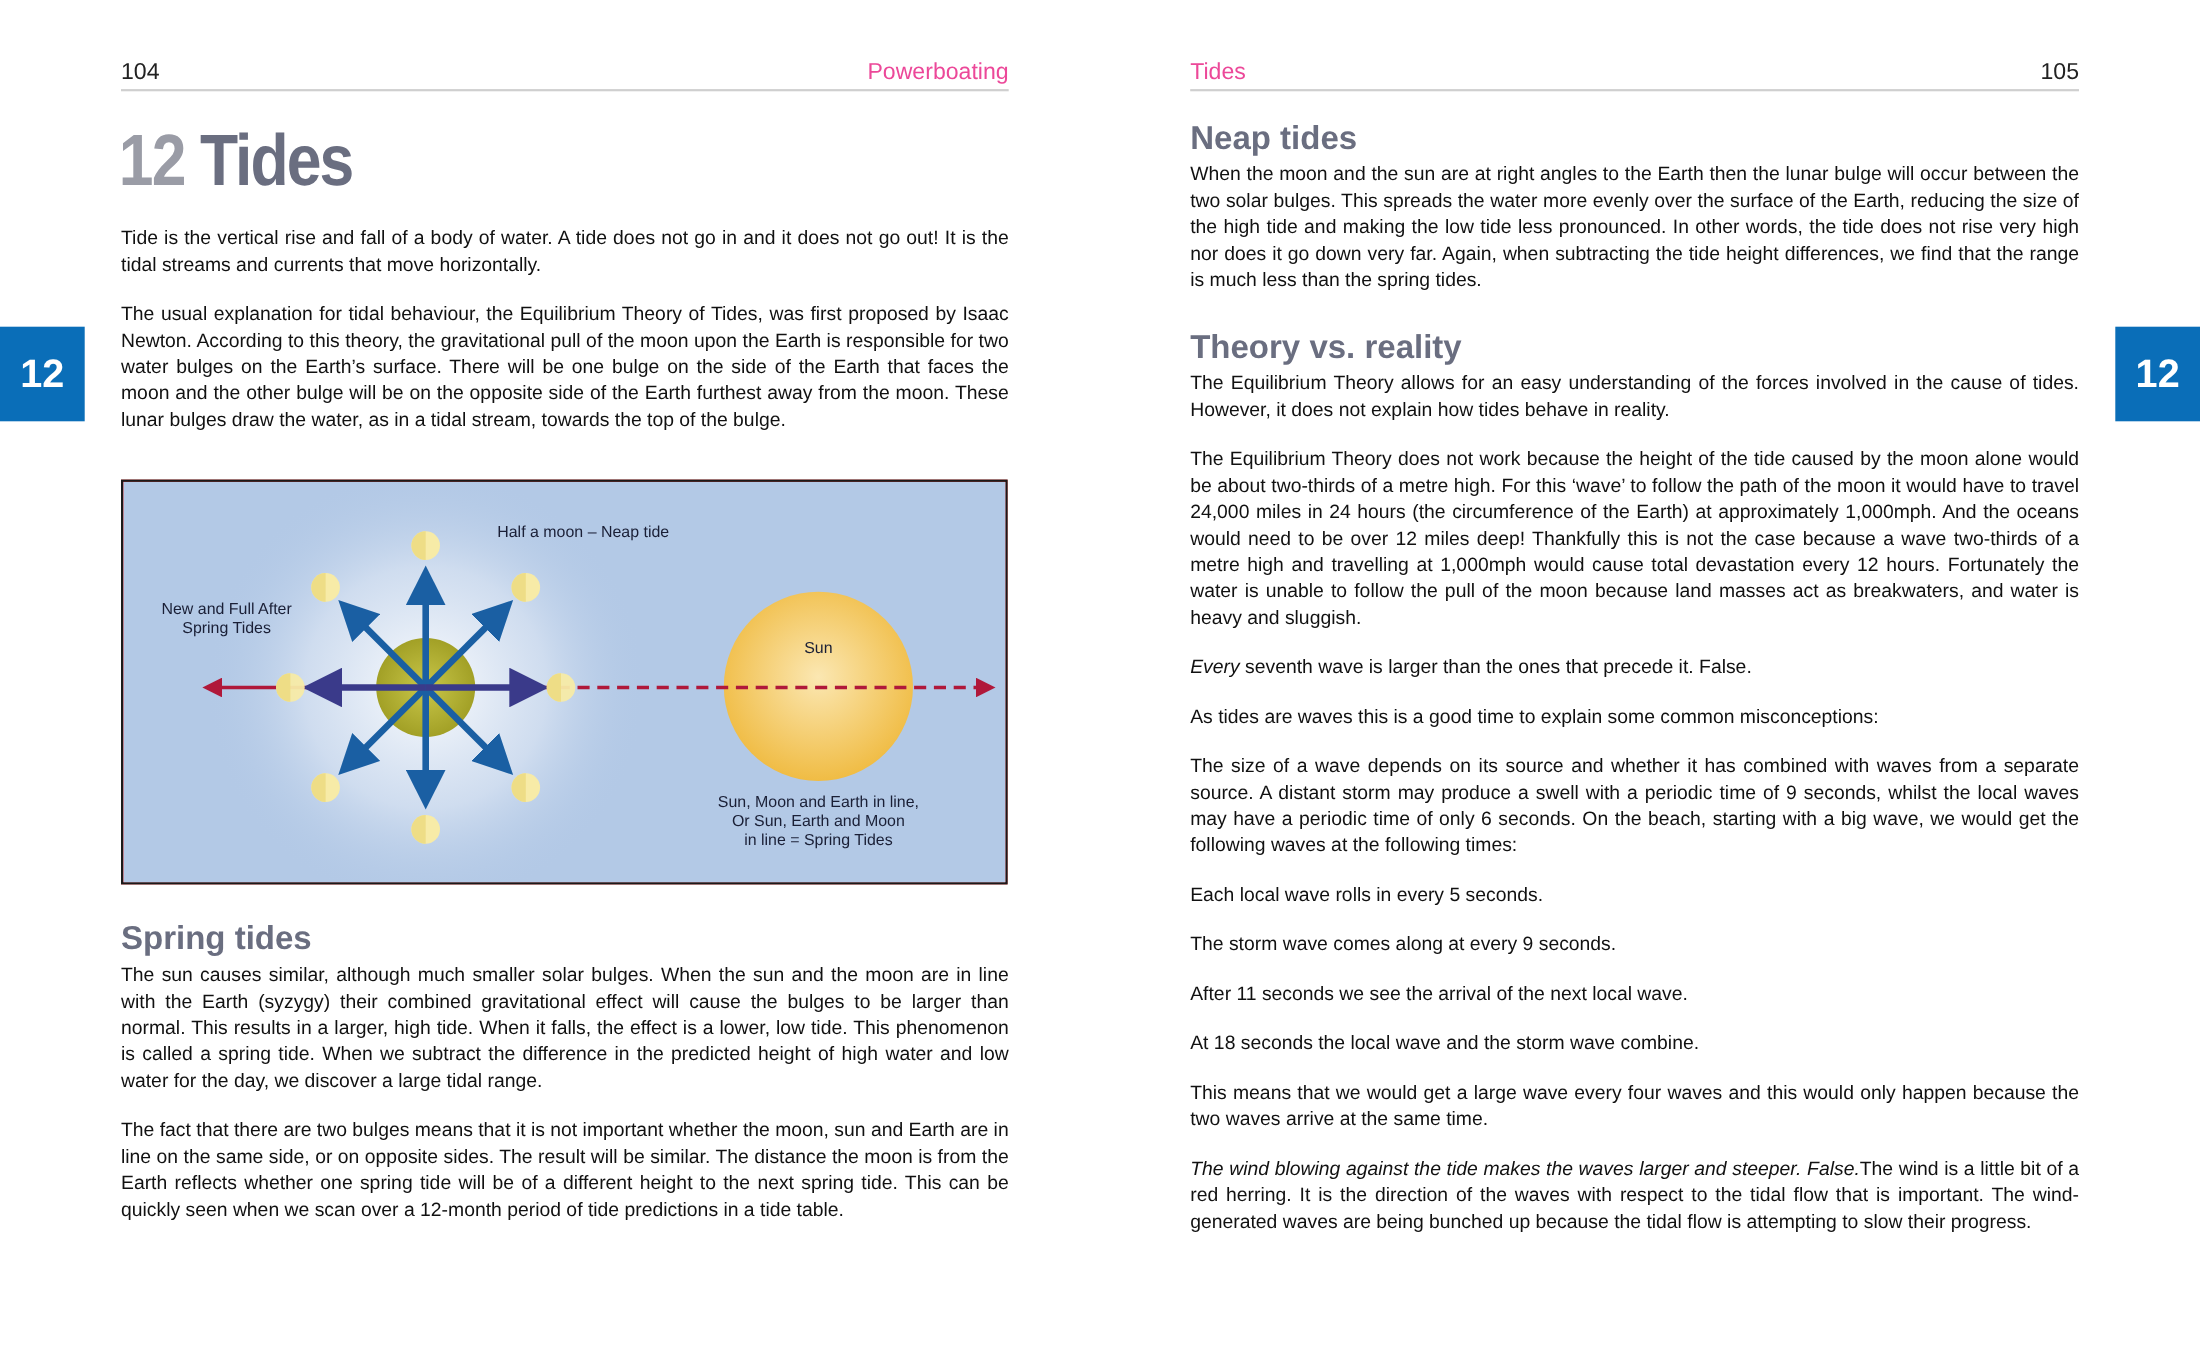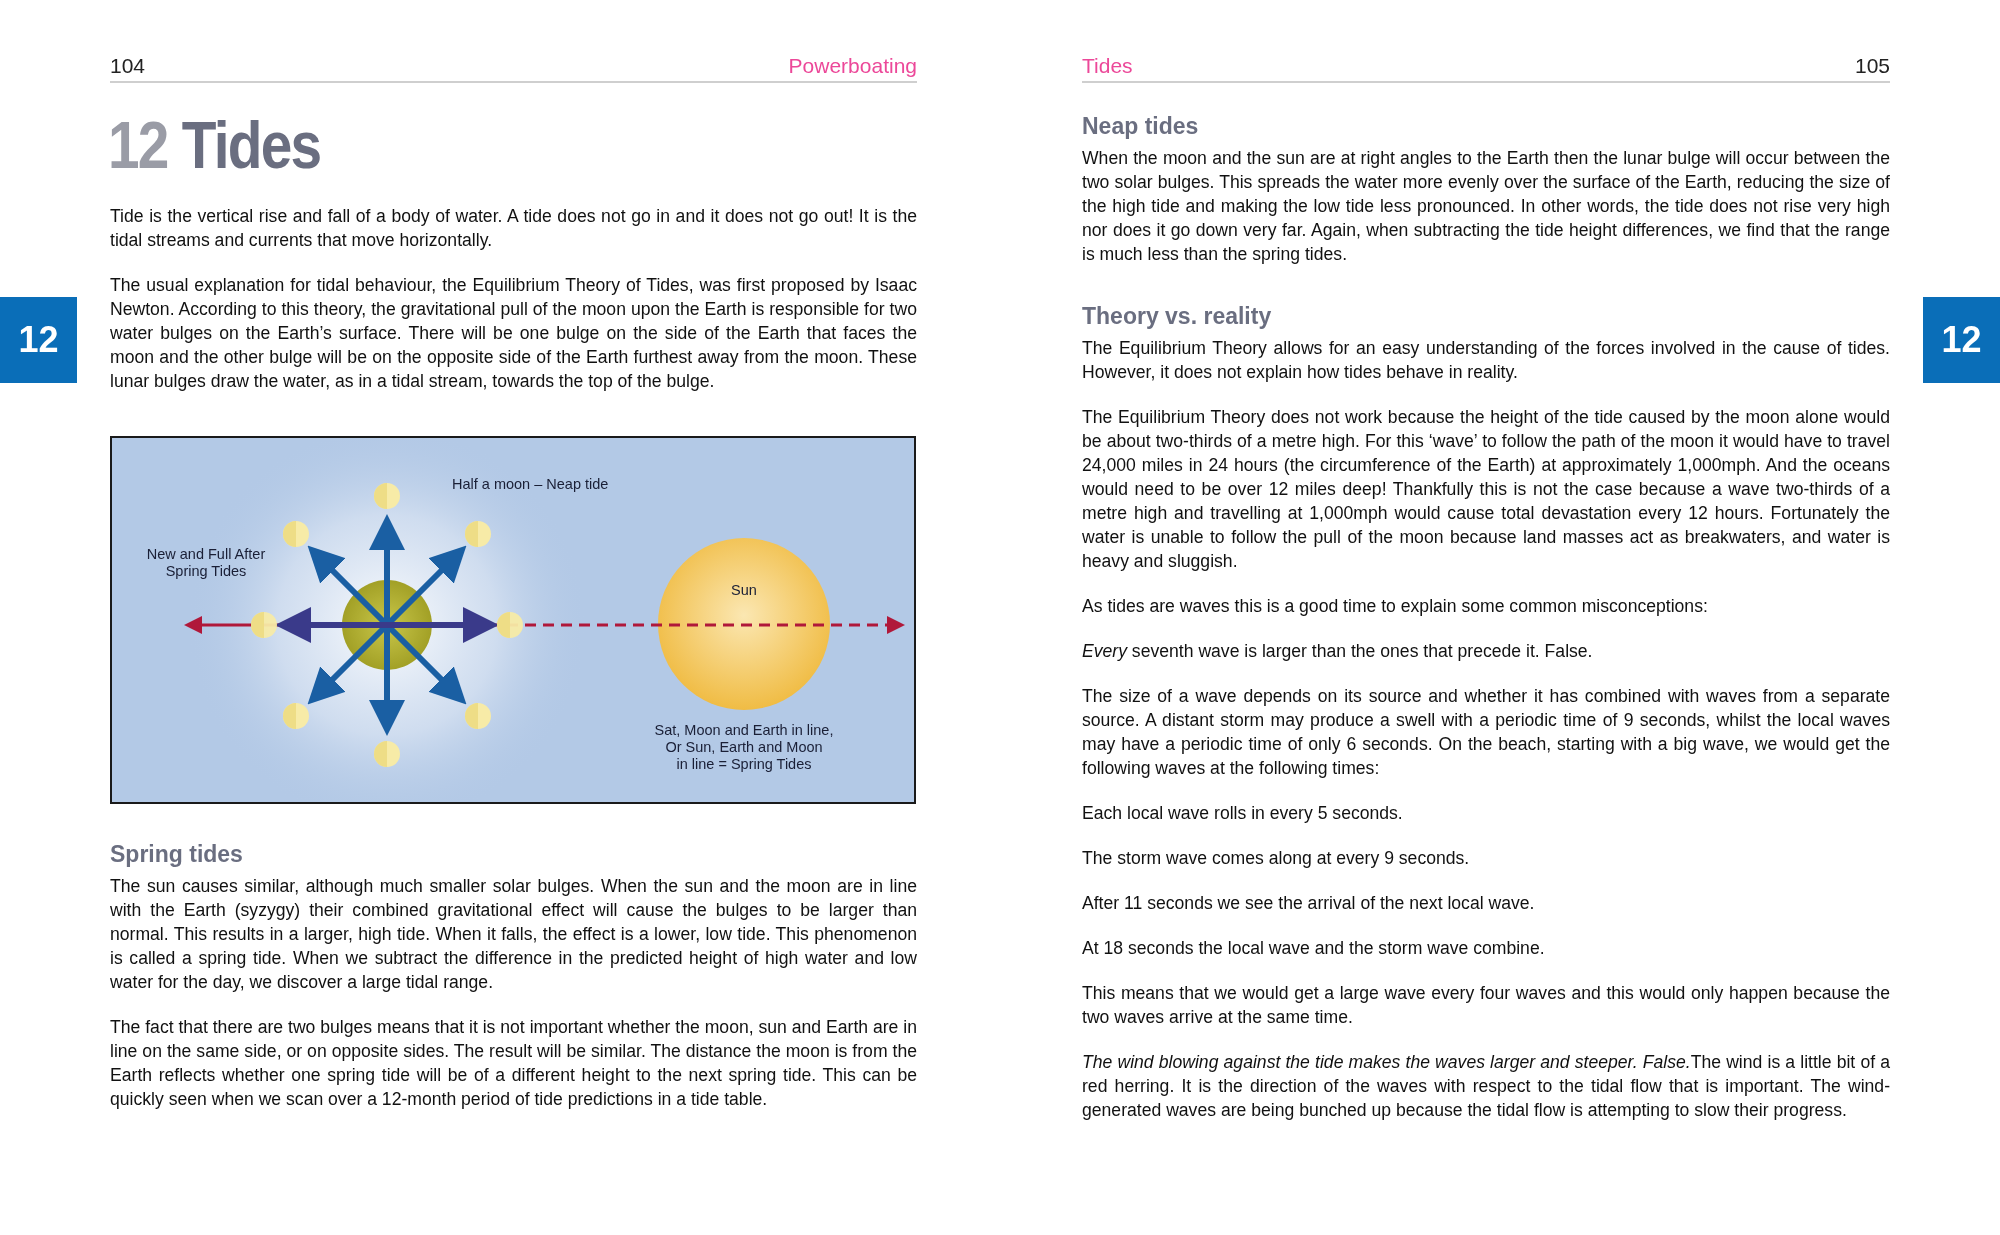--- a/index.html
+++ b/index.html
@@ -20,21 +20,21 @@
   .chapter-title { position: absolute; left: 108px; top: 112px; font-size: 66px; font-weight: bold;
                    letter-spacing: -2px; line-height: 1; transform: scaleX(0.86); transform-origin: left top; }
   .chapter-title .num { color: #9a9ca6; }
   .chapter-title .word { color: #6a6e80; }
 
   .text-block { position: absolute; font-size: 17.6px; line-height: 24px; text-align: justify; color: #111; }
   .page.left .text-block { left: 110px; width: 807px; }
   .page.right .text-block { left: 82px; width: 808px; }
   .text-block p { margin: 0 0 21px 0; }
   .text-block p.tight { margin: 0; }
-  .subhead { font-size: 23px; font-weight: bold; color: #6a6e80; margin: 0 0 6px 0; line-height: 28px; text-align: left; }
+  .subhead { font-size: 30px; font-weight: bold; color: #6a6e80; margin: 0 0 6px 0; line-height: 28px; text-align: left; }
   em { font-style: italic; }
 
   .chapter-tab { position: absolute; top: 297px; width: 77px; height: 86px; background: #0a6eb8;
                  color: #fff; font-weight: bold; font-size: 36px; display: flex; align-items: center; justify-content: center; }
   .page.left .chapter-tab { left: 0; }
   .page.right .chapter-tab { left: 923px; }
 
   .figure { position: absolute; left: 110px; top: 436px; width: 806px; height: 368px;
             border: 2px solid #1a1a1a; box-sizing: border-box; background: #ef4444; overflow: hidden; }
   .figure svg { position: absolute; left: 0; top: 0; }
@@ -148,21 +148,21 @@
       </g>
     </svg>
 
     <div class="fig-label" style="left:340px; top:38px; width:200px; text-align:left;">Half a moon – Neap tide</div>
     <div class="fig-label" style="left:14px; top:108px; width:160px;">
       <div>New and Full After</div>
       <div>Spring Tides</div>
     </div>
     <div class="fig-label" style="left:592px; top:144px; width:80px;">Sun</div>
     <div class="fig-label" style="left:522px; top:284px; width:220px;">
-      <div>Sat, Moon and Earth in line,</div>
+      <div>Sun, Moon and Earth in line,</div>
       <div>Or Sun, Earth and Moon</div>
       <div>in line = Spring Tides</div>
     </div>
   </div>
 
   <div class="text-block" style="top:840px;">
     <div class="subhead">Spring tides</div>
     <p>The sun causes similar, although much smaller solar bulges. When the sun and the moon are in line with the Earth (syzygy) their combined gravitational effect will cause the bulges to be larger than normal. This results in a larger, high tide. When it falls, the effect is a lower, low tide. This phenomenon is called a spring tide. When we subtract the difference in the predicted height of high water and low water for the day, we discover a large tidal range.</p>
     <p class="tight">The fact that there are two bulges means that it is not important whether the moon, sun and Earth are in line on the same side, or on opposite sides. The result will be similar. The distance the moon is from the Earth reflects whether one spring tide will be of a different height to the next spring tide. This can be quickly seen when we scan over a 12-month period of tide predictions in a tide table.</p>
   </div>
@@ -178,22 +178,22 @@
 
   <div class="text-block" style="top:112px;">
     <div class="subhead">Neap tides</div>
     <p class="tight">When the moon and the sun are at right angles to the Earth then the lunar bulge will occur between the two solar bulges. This spreads the water more evenly over the surface of the Earth, reducing the size of the high tide and making the low tide less pronounced. In other words, the tide does not rise very high nor does it go down very far. Again, when subtracting the tide height differences, we find that the range is much less than the spring tides.</p>
   </div>
 
   <div class="text-block" style="top:302px;">
     <div class="subhead">Theory vs. reality</div>
     <p>The Equilibrium Theory allows for an easy understanding of the forces involved in the cause of tides. However, it does not explain how tides behave in reality.</p>
     <p>The Equilibrium Theory does not work because the height of the tide caused by the moon alone would be about two-thirds of a metre high. For this ‘wave’ to follow the path of the moon it would have to travel 24,000 miles in 24 hours (the circumference of the Earth) at approximately 1,000mph. And the oceans would need to be over 12 miles deep! Thankfully this is not the case because a wave two-thirds of a metre high and travelling at 1,000mph would cause total devastation every 12 hours. Fortunately the water is unable to follow the pull of the moon because land masses act as breakwaters, and water is heavy and sluggish.</p>
+    <p><em>Every</em><span> seventh wave is larger than the ones that precede it. False.</span></p>
     <p>As tides are waves this is a good time to explain some common misconceptions:</p>
-    <p><em>Every</em><span> seventh wave is larger than the ones that precede it. False.</span></p>
     <p>The size of a wave depends on its source and whether it has combined with waves from a separate source. A distant storm may produce a swell with a periodic time of 9 seconds, whilst the local waves may have a periodic time of only 6 seconds. On the beach, starting with a big wave, we would get the following waves at the following times:</p>
     <p>Each local wave rolls in every 5 seconds.</p>
     <p>The storm wave comes along at every 9 seconds.</p>
     <p>After 11 seconds we see the arrival of the next local wave.</p>
     <p>At 18 seconds the local wave and the storm wave combine.</p>
     <p>This means that we would get a large wave every four waves and this would only happen because the two waves arrive at the same time.</p>
     <p class="tight"><em>The wind blowing against the tide makes the waves larger and steeper. False.</em><span>The wind is a little bit of a red herring. It is the direction of the waves with respect to the tidal flow that is important. The wind-generated waves are being bunched up because the tidal flow is attempting to slow their progress.</span></p>
   </div>
 </div>
 

